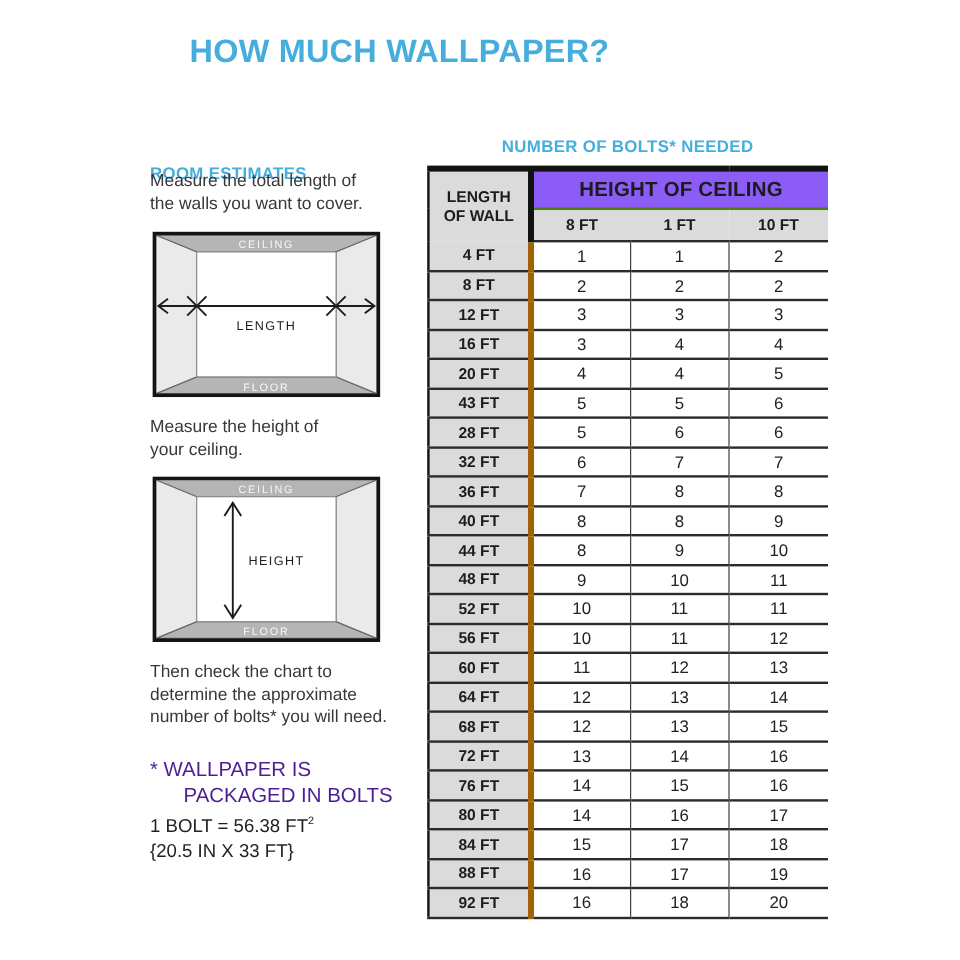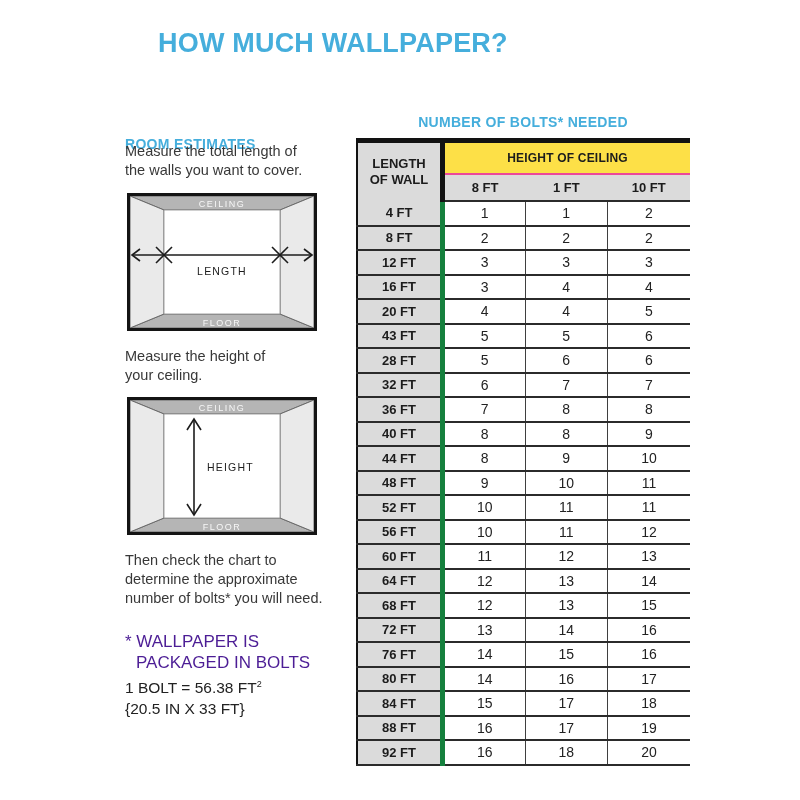--- a/index.html
+++ b/index.html
@@ -26,47 +26,47 @@
   }
   .para1 { top: 142px; }
   .para2 { top: 347px; }
   .para3 { top: 551px; }
 
   .diagram { position: absolute; left: 127px; width: 190px; height: 138px; }
   .diagram1 { top: 193px; }
   .diagram2 { top: 397px; }
 
   .note { position: absolute; left: 125px; top: 631px; font-size: 17px; font-weight: normal; line-height: 21px; color: #4c1d95; }
-  .note .indent { display: block; margin-left: 11px; }
+  .note .indent { display: block; margin-left: 28px; }
   .boltinfo { position: absolute; left: 125px; top: 674px; font-size: 15.5px; font-weight: normal; line-height: 21px; color: #222; }
   .boltinfo sup { font-size: 9px; }
 
   table.bolt-table {
     position: absolute; left: 356px; top: 138px;
     width: 334px; border-collapse: collapse; table-layout: fixed;
     border-top: 5px solid #121212;
     border-left: 2px solid #121212;
     border-bottom: 2px solid #2b2b2b;
   }
   .bolt-table th, .bolt-table td { padding: 0; text-align: center; vertical-align: middle; }
   th.corner {
     width: 82px; background: #dbdbdb; border-right: 5px solid #121212;
     font-size: 13px; font-weight: bold; line-height: 16px; white-space: pre-line; color: #1c1c1c;
   }
   th.group {
-    background: #fde047; border-bottom: 2px solid #ec4899;
-    font-size: 12px; font-weight: bold; height: 30px; letter-spacing: 0.2px; color: #1c1c1c;
+    background: #8b5cf6; border-bottom: 2px solid #4d7c0f;
+    font-size: 17px; font-weight: bold; height: 30px; letter-spacing: 0.2px; color: #1c1c1c;
   }
   th.sub {
     background: #dbdbdb; border-bottom: 2px solid #2b2b2b;
     font-size: 13px; font-weight: bold; height: 25px; color: #1c1c1c;
   }
   .bolt-table tbody tr { height: 24.5px; }
   .bolt-table tbody th.row-label {
-    background: #dbdbdb; border-bottom: 2px solid #2b2b2b; border-right: 5px solid #15803d;
+    background: #dbdbdb; border-bottom: 2px solid #2b2b2b; border-right: 5px solid #a16207;
     font-size: 13px; font-weight: bold; color: #1c1c1c;
   }
   .bolt-table tbody td {
     background: #fff; border-bottom: 2px solid #2b2b2b;
     font-size: 14px; color: #222;
   }
   .bolt-table tbody td + td { border-left: 1.5px solid #3f3f3f; }
 
   svg text { font-family: "Liberation Sans", sans-serif; }
   .band-label { font-size: 9px; fill: #f7f7f7; letter-spacing: 1.5px; }

